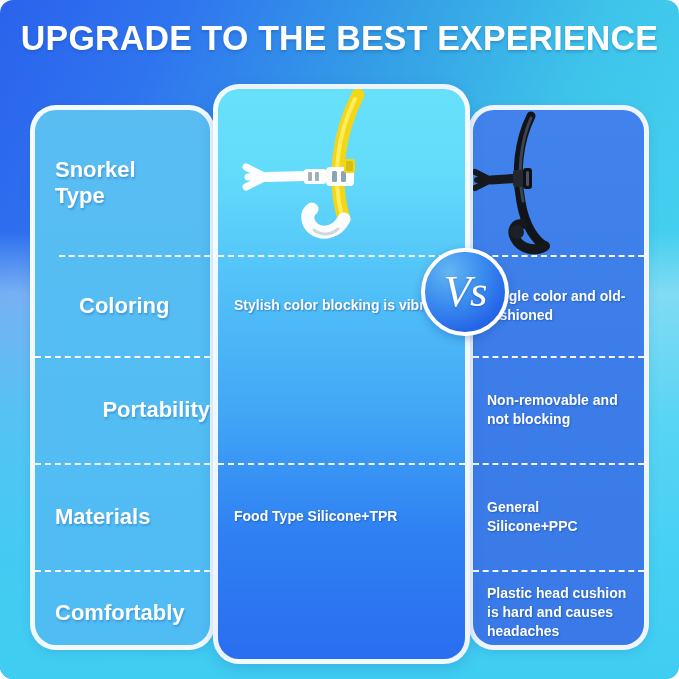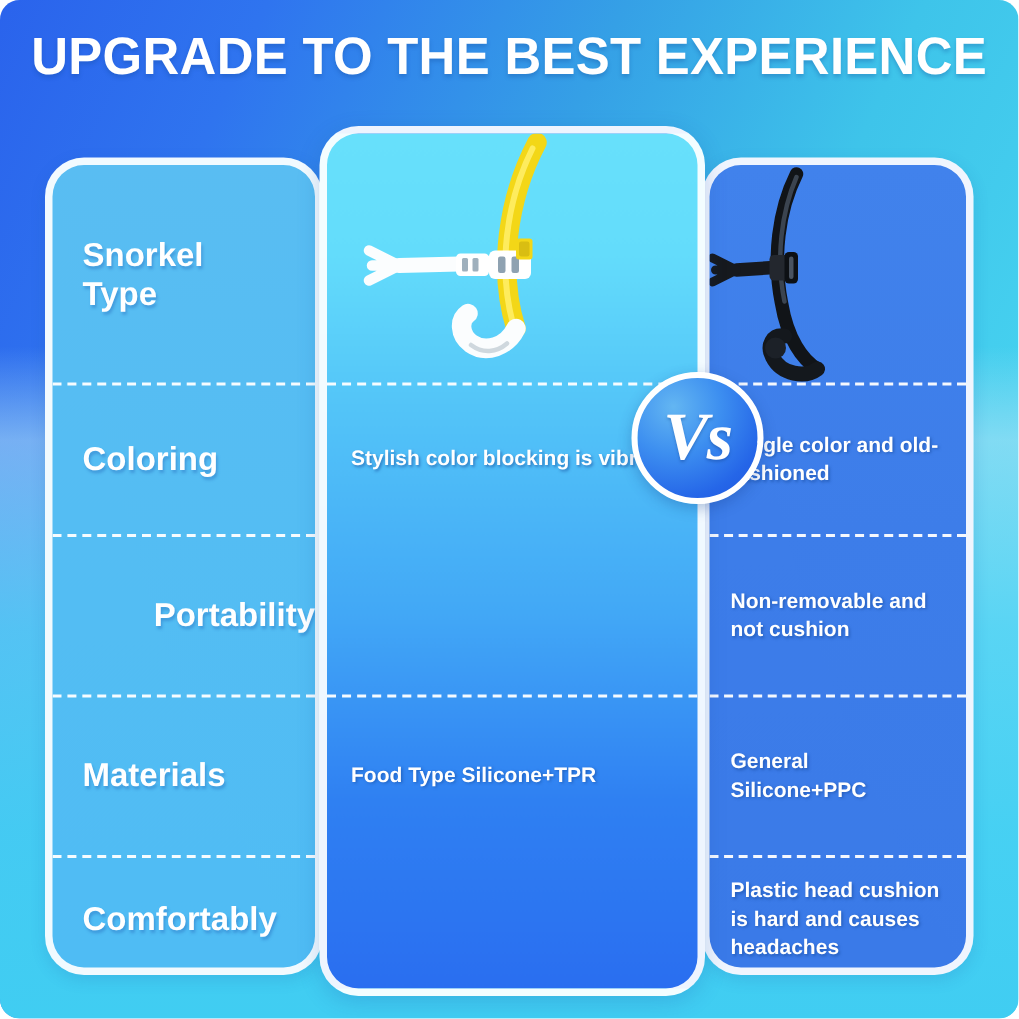--- a/index.html
+++ b/index.html
@@ -181,21 +181,21 @@
     display: flex;
     align-items: center;
     justify-content: center;
     z-index: 9;
     box-shadow: 0 3px 9px rgba(20,60,140,0.30);
   }
   .vs-txt {
     font-family: "Liberation Serif", serif;
     font-size: 45px;
     font-style: italic;
-    font-weight: 700;
+    font-weight: 400;
     color: #ffffff;
     line-height: 1;
     letter-spacing: -1px;
     transform: translateY(-1px);
     text-shadow: 0 1px 2px rgba(15,55,130,0.35);
   }
 
   svg { display: block; }
 </style>
 </head>
@@ -212,21 +212,21 @@
     <div class="col col-label">
       <div class="rows">
 
         <div class="row" style="top:0px;height:145px;">
           <div class="label-txt">
             <div>Snorkel</div>
             <div>Type</div>
           </div>
         </div>
 
-        <div class="row dash-top" style="top:145px;height:101px;">
+        <div class="row dash-top" style="top:145px;height:101px;margin-left:24px;">
           <div class="label-txt">Coloring</div>
         </div>
 
         <div class="row dash-top" style="top:246px;height:107px;justify-content:flex-end;">
           <div class="label-txt">Portability</div>
         </div>
 
         <div class="row dash-top" style="top:460px;height:85px;">
           <div class="label-txt">Comfortably</div>
         </div>
@@ -259,21 +259,21 @@
               <rect x="53" y="61" width="3" height="15" rx="1.5" fill="#4a5360"></rect>
             </svg>
           </div>
         </div>
 
         <div class="row dash-top" style="top:145px;height:101px;">
           <div class="cell-txt">Single color and old-fashioned</div>
         </div>
 
         <div class="row dash-top" style="top:246px;height:107px;">
-          <div class="cell-txt">Non-removable and not cushion</div>
+          <div class="cell-txt">Non-removable and not blocking</div>
         </div>
 
         <div class="row dash-top" style="top:353px;height:107px;justify-content:flex-end;">
           <div class="cell-txt">General Silicone+PPC</div>
         </div>
 
         <div class="row dash-top" style="top:460px;height:85px;">
           <div class="cell-txt">Plastic head cushion is hard and causes headaches</div>
         </div>
 

